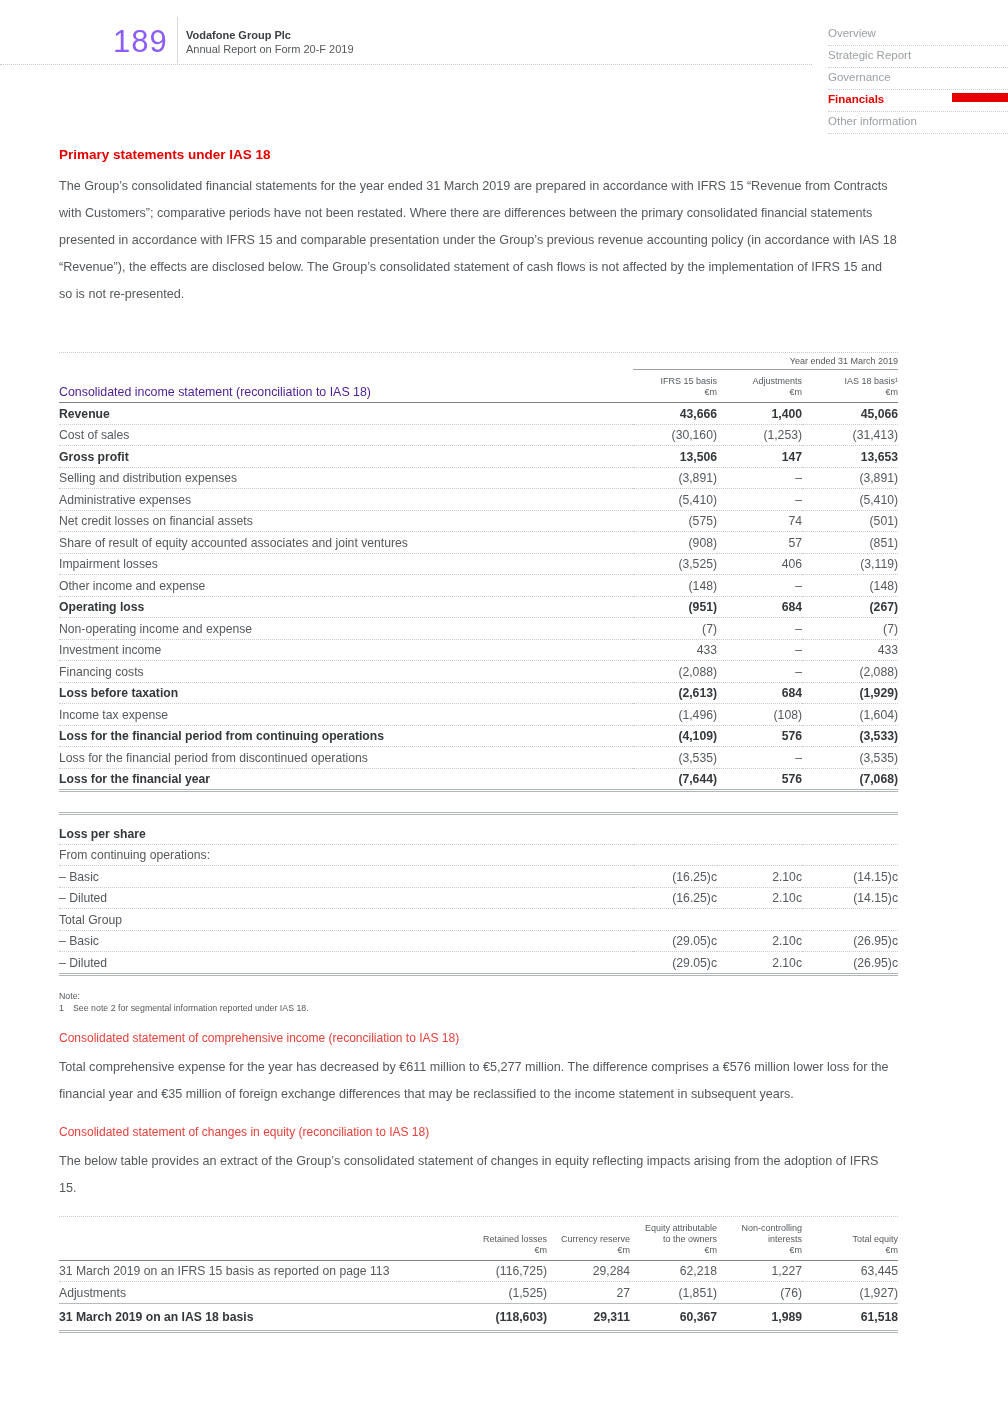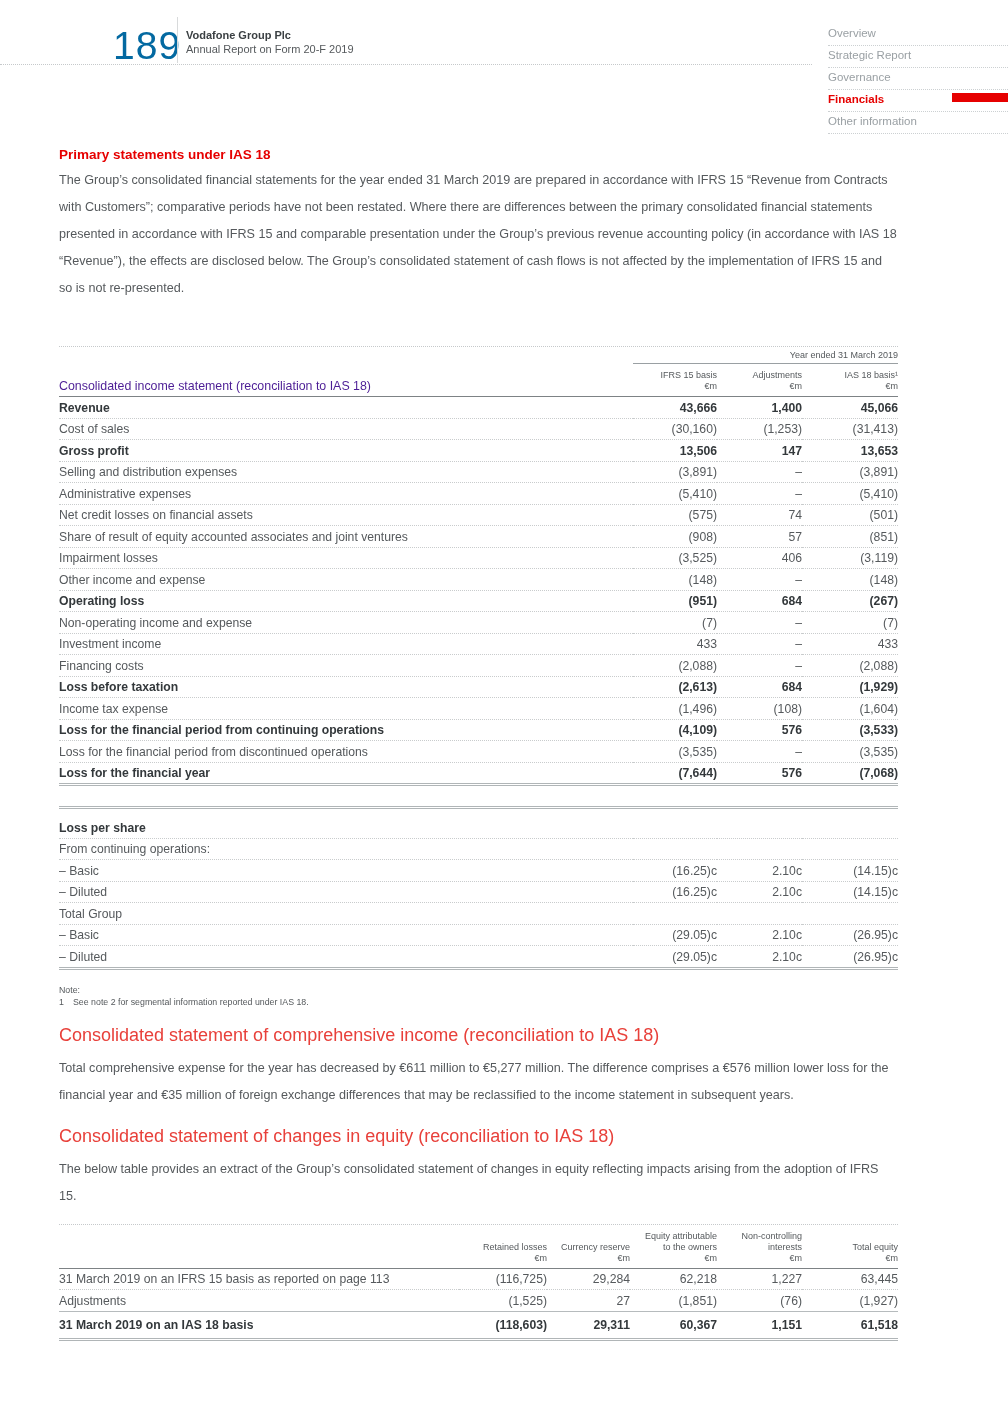--- a/index.html
+++ b/index.html
@@ -4,46 +4,46 @@
 <style>
   * { margin:0; padding:0; box-sizing:border-box; }
   html,body { background:#ffffff; }
   body {
     width:1008px; height:1425px; position:relative; overflow:hidden;
     font-family:"Liberation Sans", sans-serif; color:#4a4d4e;
   }
 
   
   .hdr-pagenum {
-    position:absolute; left:113px; top:24px; font-size:39px; font-weight:400;
-    color:#0369a1; letter-spacing:1px;
+    position:absolute; left:113px; top:24px; font-size:31px; font-weight:400;
+    color:#8b5cf6; letter-spacing:1px;
   }
   .hdr-divider {
     position:absolute; left:177px; top:17px; width:1px; height:46px; background:#d8dadb;
   }
   .hdr-titles { position:absolute; left:186px; top:28px; font-size:11px; line-height:14px; }
   .hdr-company { font-weight:bold; color:#3b4043; }
   .hdr-report  { color:#55595c; }
   .hdr-rule {
     position:absolute; left:0; top:64px; width:812px; border-top:1px dotted #c6c9cb;
   }
 
   
   .nav { position:absolute; left:828px; top:24px; width:180px; font-size:11.5px; }
   .nav-item { position:relative; padding:3px 0 6px 0; border-bottom:1px dotted #ccd0d2; color:#9aa0a4; }
   .nav-item.active { color:#e60000; font-weight:bold; }
   .nav-bar { position:absolute; right:0; top:3px; width:56px; height:9px; background:#e60000; }
 
   
   .content { position:absolute; left:59px; top:147px; width:839px; }
 
-  .h1 { font-size:13.5px; font-weight:bold; color:#e60000; margin-bottom:5px; }
+  .h1 { font-size:13.5px; font-weight:bold; color:#e60000; margin-bottom:11px; }
   .para { font-size:12.6px; line-height:27px; color:#55595c; }
 
-  .sub-head { font-size:18px; color:#e8403a; margin:17px 0 9px 0; }
+  .sub-head { font-size:12px; color:#e8403a; margin:17px 0 9px 0; }
 
   
   .tbl-wrap1 { margin-top:13px; border-top:1px dotted #c6c9cb; padding-top:3px; }
   .period-row { margin-left:574px; text-align:right; font-size:9px; color:#55595c;
                 padding-bottom:3px; border-bottom:1px solid #9aa0a3; }
 
   table.fin { width:100%; border-collapse:collapse; table-layout:fixed; font-size:12.2px; }
   table.fin th { font-weight:normal; font-size:9px; color:#55595c; text-align:right;
                  vertical-align:bottom; padding:6px 0 4px 0; white-space:pre-line;
                  border-bottom:1px solid #7d8285; line-height:11px; }
@@ -340,20 +340,20 @@
             <td class="num">27</td>
             <td class="num">(1,851)</td>
             <td class="num">(76)</td>
             <td class="num">(1,927)</td>
           </tr>
           <tr class="bold">
             <td>31 March 2019 on an IAS 18 basis</td>
             <td class="num">(118,603)</td>
             <td class="num">29,311</td>
             <td class="num">60,367</td>
-            <td class="num">1,151</td>
+            <td class="num">1,989</td>
             <td class="num">61,518</td>
           </tr>
         </tbody>
     </table>
   </div>
 
 </div>
 
 </body></html>

